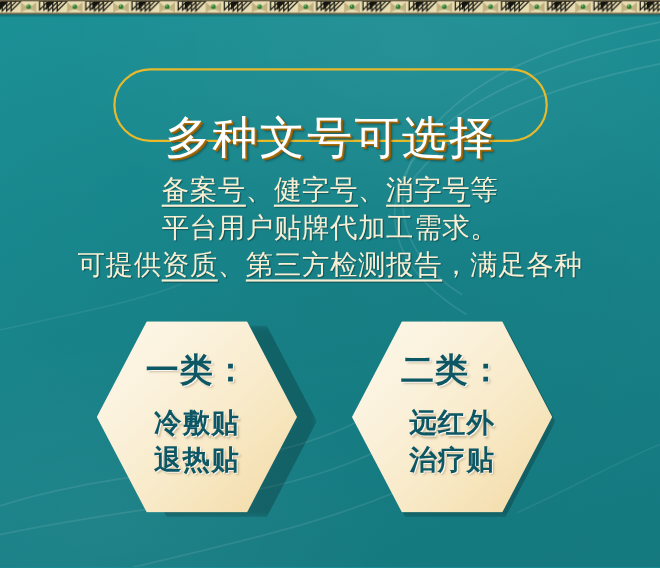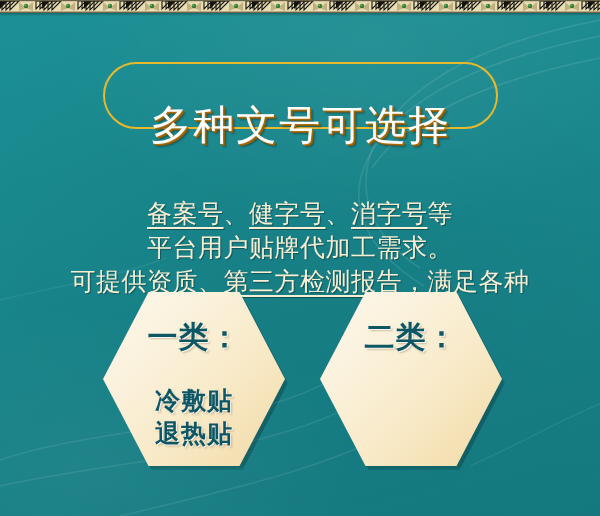--- a/index.html
+++ b/index.html
@@ -79,21 +79,20 @@
   .body-block {
     position: absolute;
     left: 0; right: 0;
     top: 157px;
     text-align: center;
     color: #f7efd4;
     font-size: 25px;
     line-height: 34px;
     letter-spacing: 0.5px;
     text-shadow: 1px 1px 1px rgba(0,0,0,0.35);
-    margin-top: 40px;
   }
   .body-line { display: block; white-space: nowrap; }
   .u {
     text-decoration: underline;
     text-decoration-thickness: 1.5px;
     text-underline-offset: 5px;
   }
 
   
   .hex {
@@ -105,41 +104,41 @@
     background: linear-gradient(135deg, #fdf8ea 0%, #fbf2dd 30%, #f8e9c6 62%, #f2d9a4 100%);
   }
   .hex-shadow {
     position: absolute;
     width: 182px; height: 174px;
     top: 296px;
     clip-path: polygon(25% 0%, 75% 0%, 100% 50%, 75% 100%, 25% 100%, 0% 50%);
     background: rgba(0,0,0,0.22);
     filter: blur(3px);
   }
-  .hex-left  { left: 103px; }
+  .hex-left  { left: 88px; }
   .hex-right { left: 320px; text-decoration: underline; }
   .hex-shadow.hex-left  { left: 106px; }
   .hex-shadow.hex-right { left: 323px; }
 
   .hex-inner {
     position: absolute;
     left: 0; right: 0;
     top: 26px;
     text-align: center;
     color: #0d5663;
   }
   .hex-head {
     font-size: 30px;
     line-height: 38px;
     font-weight: bold;
     letter-spacing: 1px;
     text-shadow: 1px 1px 0 rgba(255,255,255,0.85), 2px 2px 2px rgba(120,95,50,0.35);
   }
   .hex-body {
-    margin-top: 28px;
+    margin-top: 13px;
     font-size: 25px;
     line-height: 33px;
     font-weight: bold;
     letter-spacing: 1px;
     text-shadow: 1px 1px 0 rgba(255,255,255,0.85), 2px 2px 2px rgba(120,95,50,0.35);
   }
   .hex-body span { display: block; }
 </style>
 </head>
 <body>
@@ -211,16 +210,20 @@
       <div class="hex-body">
           <span>冷敷贴</span>
           <span>退热贴</span>
         </div>
     </div>
   </div>
 
   <div class="hex hex-right">
     <div class="hex-inner">
       <div class="hex-head">二类：</div>
+      <div class="hex-body">
+          <span>远红外</span>
+          <span>治疗贴</span>
+        </div>
     </div>
   </div>
 
 </div>
 
 </body></html>

